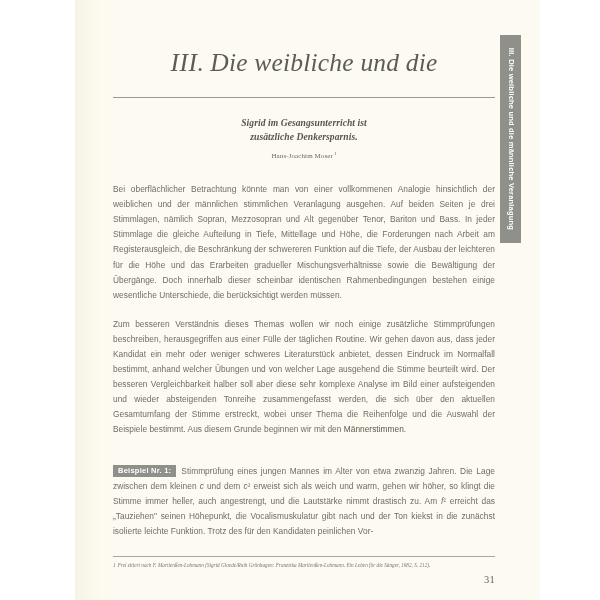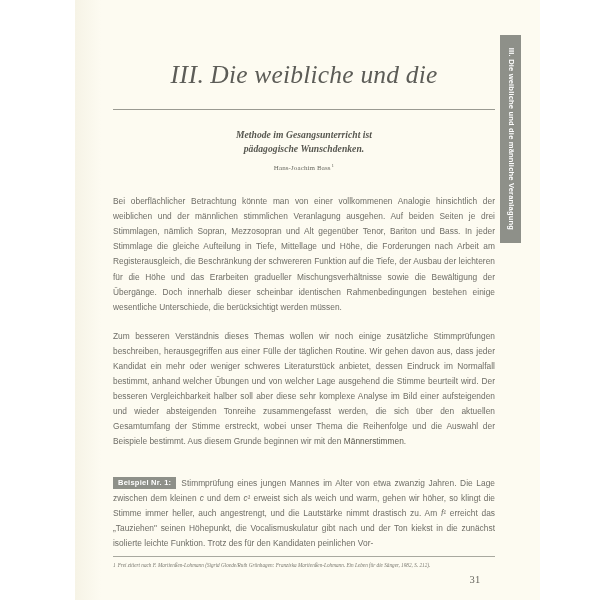--- a/index.html
+++ b/index.html
@@ -74,21 +74,21 @@
     font-size: 7.6px;
     font-weight: bold;
     letter-spacing: 0.15px;
     font-family: "Liberation Sans", sans-serif;
   }
 
   
   .content {
     position: absolute;
     left: 113px;
-    top: 12px;
+    top: 0;
     width: 382px;
     height: 536px;
   }
 
   
   .title-block {
     padding-top: 46px;
     text-align: center;
   }
   .chapter-title {
@@ -213,21 +213,21 @@
     font-style: italic;
     padding-right: 2px;
   }
 
   
   .page-number {
     position: absolute;
     left: 455px;
     top: 574px;
     width: 40px;
-    text-align: center;
+    text-align: right;
     font-family: "Liberation Serif", serif;
     font-size: 10.5px;
     color: #66655e;
     letter-spacing: 0.3px;
   }
 </style>
 </head>
 <body>
 
 <div class="page-root">
@@ -243,24 +243,24 @@
   <div class="content">
 
     <div class="title-block">
       <div class="chapter-title">
         <span class="numeral">III.</span><span>Die weibliche und die</span><br>
       </div>
       <div class="title-rule"></div>
     </div>
 
     <div class="epigraph">
-      <div class="epigraph-line">Methode im Gesangsunterricht ist</div>
-      <div class="epigraph-line">pädagogische Wunschdenken.</div>
+      <div class="epigraph-line">Sigrid im Gesangsunterricht ist</div>
+      <div class="epigraph-line">zusätzliche Denkersparnis.</div>
       <div class="epigraph-source">
-        <span>Hans-Joachim Bass</span><sup>1</sup>
+        <span>Hans-Joachim Moser</span><sup>1</sup>
       </div>
     </div>
 
     <div class="body-area">
 
       <p class="body-par">Bei oberflächlicher Betrachtung könnte man von einer vollkommenen Analogie hinsichtlich der weiblichen und der männlichen stimmlichen Veranlagung ausgehen. Auf beiden Seiten je drei Stimmlagen, nämlich Sopran, Mezzosopran und Alt gegenüber Tenor, Bariton und Bass. In jeder Stimmlage die gleiche Aufteilung in Tiefe, Mittellage und Höhe, die Forderungen nach Arbeit am Registerausgleich, die Beschränkung der schwereren Funktion auf die Tiefe, der Ausbau der leichteren für die Höhe und das Erarbeiten gradueller Mischungsverhältnisse sowie die Bewältigung der Übergänge. Doch innerhalb dieser scheinbar identischen Rahmenbedingungen bestehen einige wesentliche Unterschiede, die berücksichtigt werden müssen.</p>
 
       <p class="body-par">
         <span>Zum besseren Verständnis dieses Themas wollen wir noch einige zusätzliche Stimmprüfungen beschreiben, herausgegriffen aus einer Fülle der täglichen Routine. Wir gehen davon aus, dass jeder Kandidat ein mehr oder weniger schweres Literaturstück anbietet, dessen Eindruck im Normalfall bestimmt, anhand welcher Übungen und von welcher Lage ausgehend die Stimme beurteilt wird. Der besseren Vergleichbarkeit halber soll aber diese sehr komplexe Analyse im Bild einer aufsteigenden und wieder absteigenden Tonreihe zusammengefasst werden, die sich über den aktuellen Gesamtumfang der Stimme erstreckt, wobei unser Thema die Reihenfolge und die Auswahl der Beispiele bestimmt. Aus diesem Grunde beginnen wir mit den </span><span class="strong-inline">Männerstimmen</span><span>.</span>
       </p>

